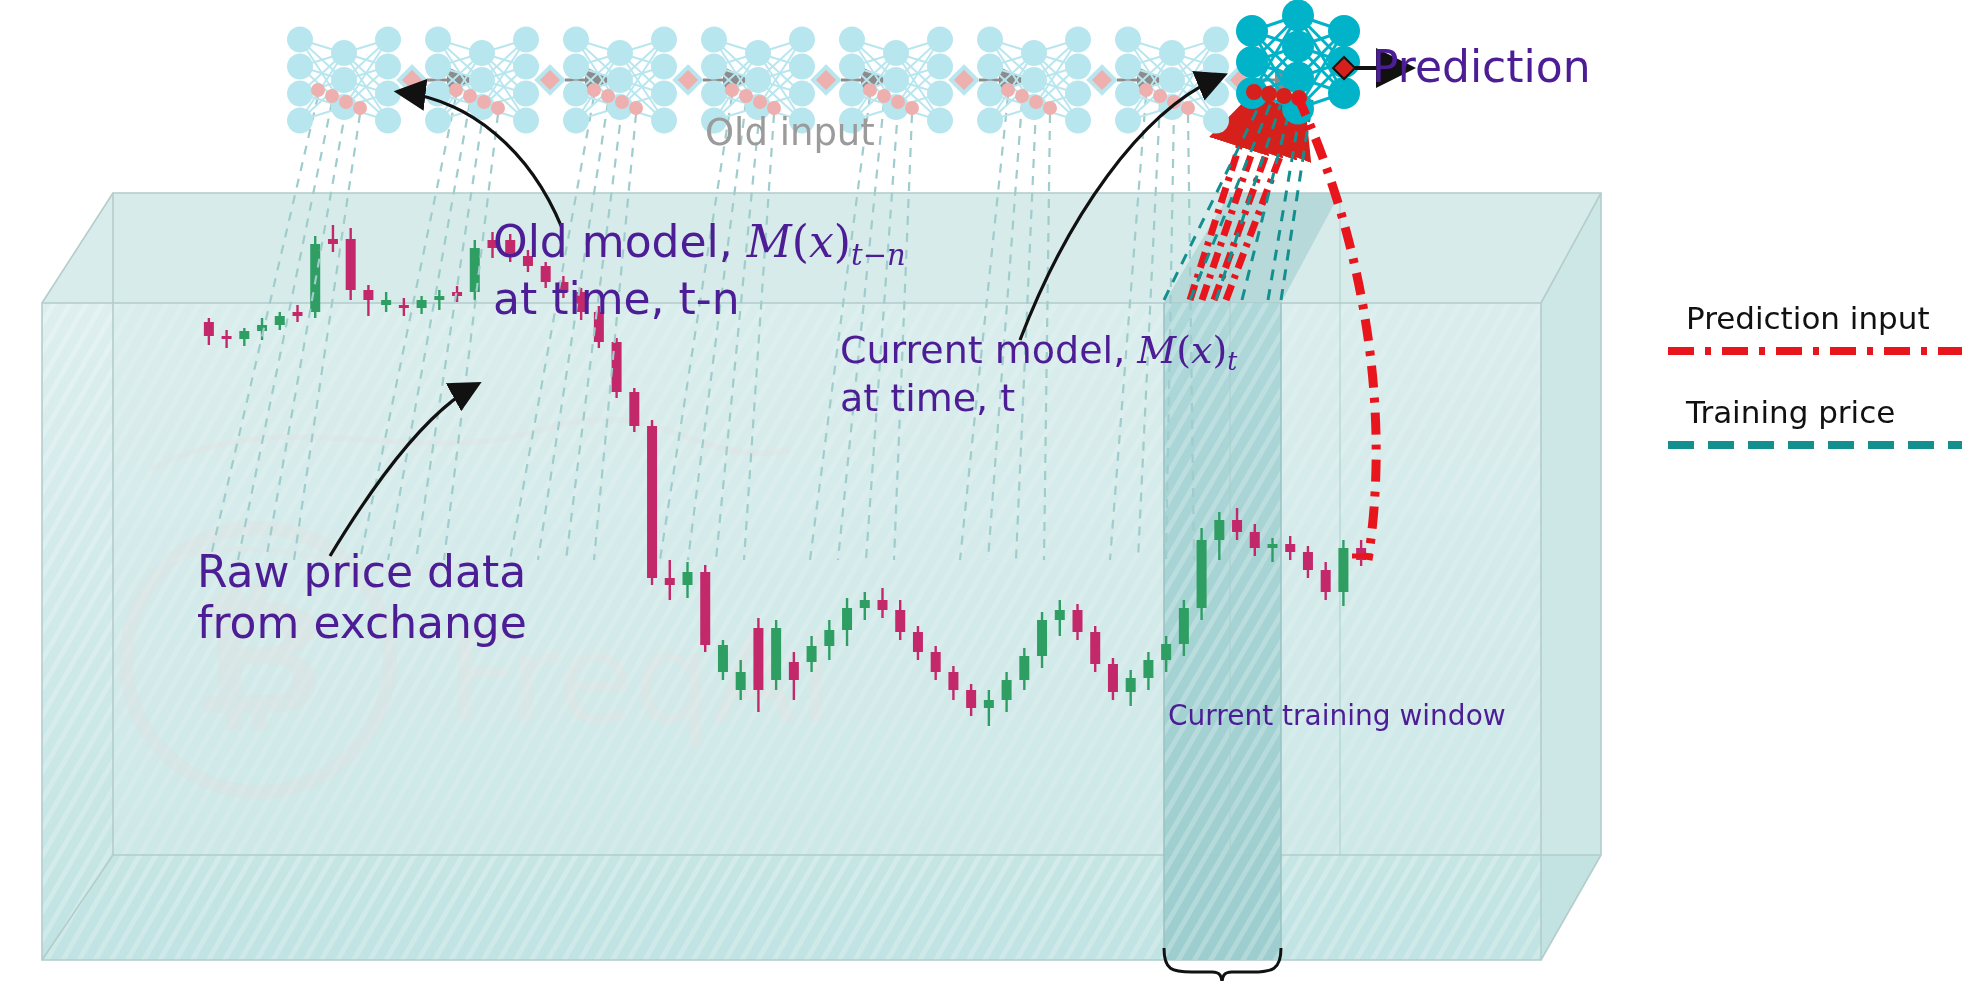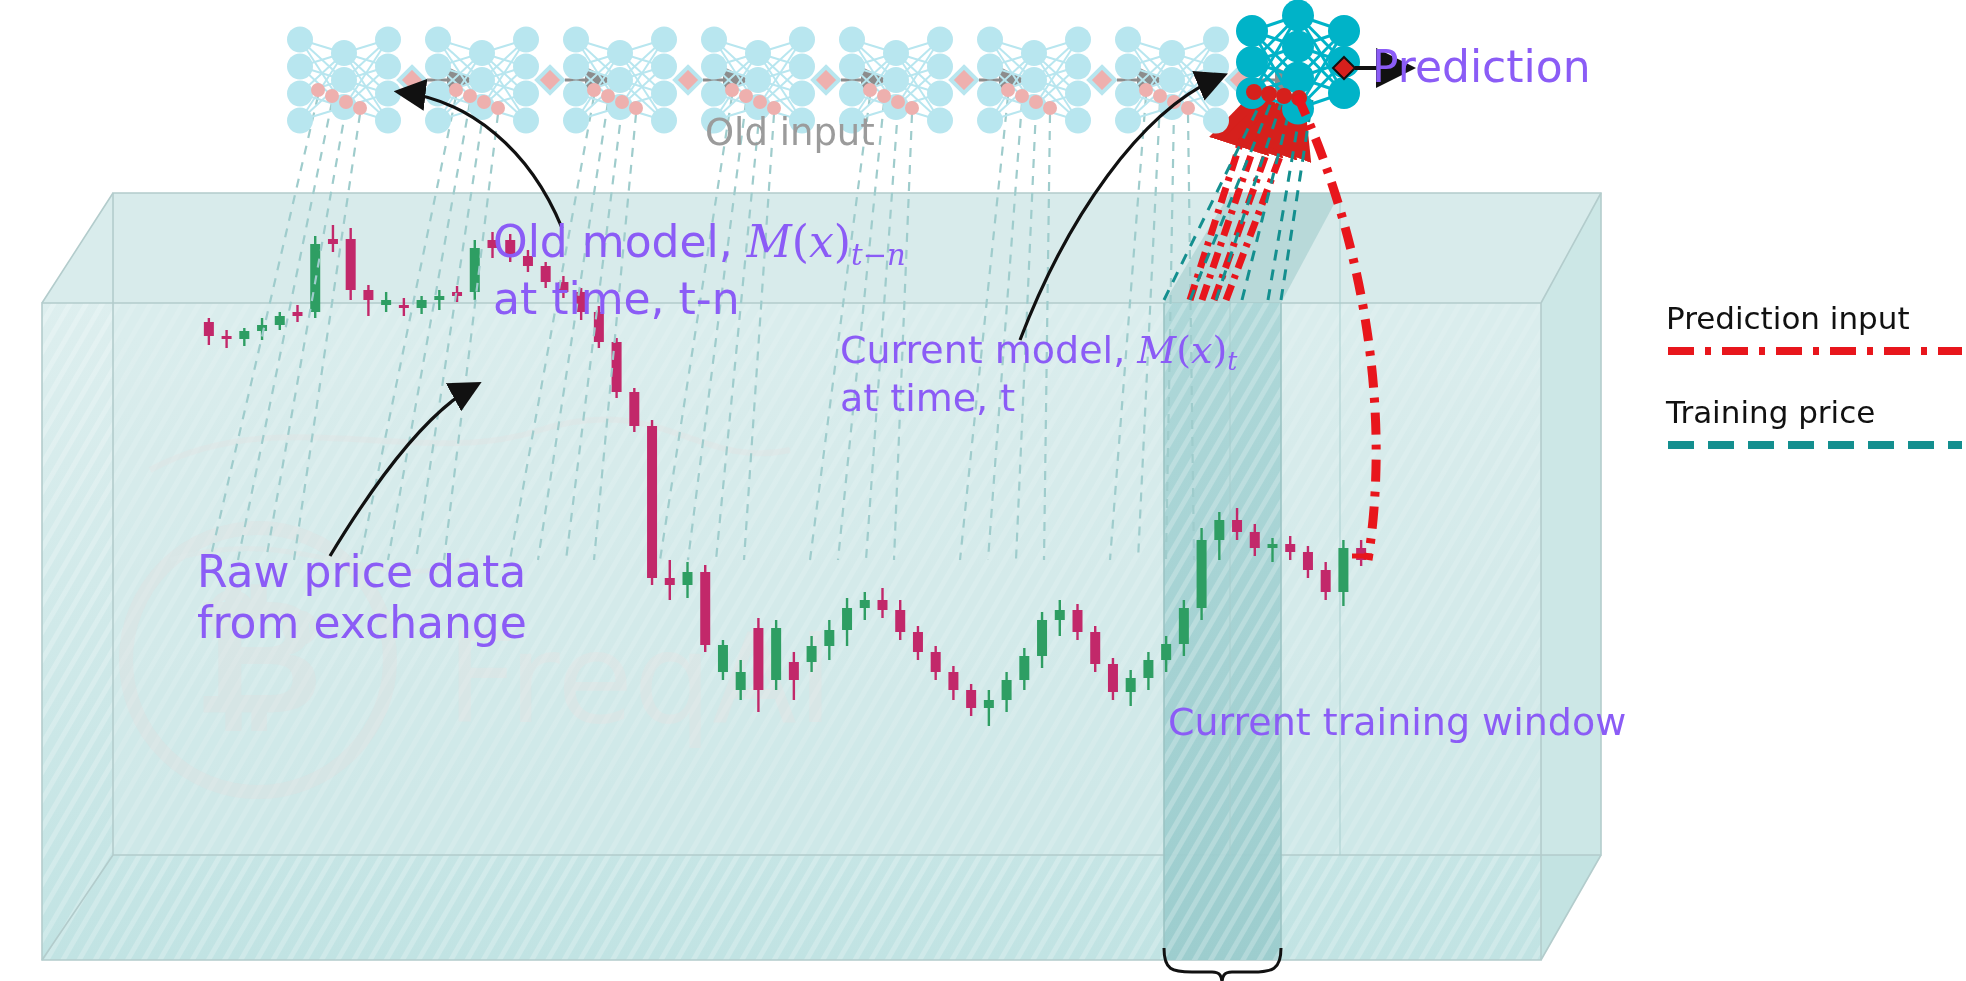--- a/index.html
+++ b/index.html
@@ -17,21 +17,21 @@
   }
   #stage svg.layer {
     position: absolute;
     top: 0; left: 0;
     width: 1966px;
     height: 981px;
   }
   .txt-label {
     position: absolute;
     font-family: "DejaVu Sans", sans-serif;
-    color: #8b5cf6;
+    color: #4c1d95;
     white-space: nowrap;
     line-height: 1.16;
   }
   .mathit {
     font-family: "DejaVu Serif", serif;
     font-style: italic;
   }
   .mathsub {
     font-family: "DejaVu Serif", serif;
     font-style: italic;
@@ -43,20 +43,21 @@
     font-style: normal;
   }
   #old-models-label {
     color: #9b9b9b;
   }
   .legend-text {
     position: absolute;
     font-family: "DejaVu Sans", sans-serif;
     color: #111;
     white-space: nowrap;
+    margin-left: 20px;
   }
 </style>
 </head>
 <body>
 
 <div id="stage">
 
   <svg class="layer" viewBox="0 0 1966 981">
     <defs>
 
@@ -668,21 +669,21 @@
       <span>Current model, </span><span class="mathit">M</span><span class="mathup">(</span><span class="mathit">x</span><span class="mathup">)</span><span class="mathsub">t</span>
     </div>
     <div>at time, t</div>
   </div>
 
   <div class="txt-label" style="left:197px; top:546px; font-size:44px;">
     <div>Raw price data</div>
     <div>from exchange</div>
   </div>
 
-  <div class="txt-label" style="left:1168px; top:700px; font-size:38px;">Current training window</div>
+  <div class="txt-label" style="left:1168px; top:700px; font-size:28px;">Current training window</div>
 
   <div style="position:absolute; left:1666px; top:300px; width:300px;">
 
     <div style="position:relative; height:62px;">
       <div class="legend-text" style="left:0px; top:0px; font-size:31px;">Prediction input</div>
       <svg width="300" height="18" style="position:absolute; left:0px; top:42px;">
         <line x1="2" y1="9" x2="296" y2="9" stroke="#e8161c" stroke-width="8" stroke-dasharray="26 11 6 11"></line>
       </svg>
     </div>
 

